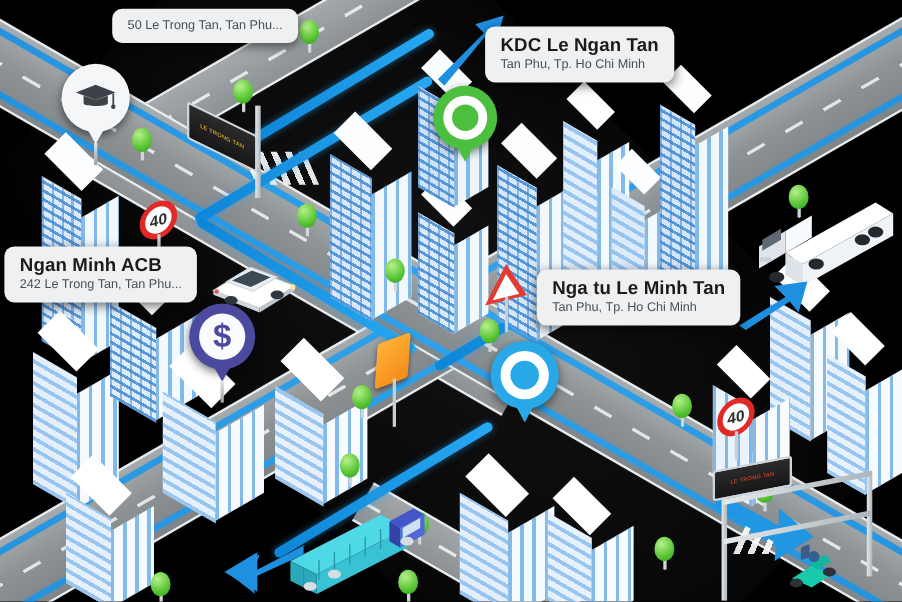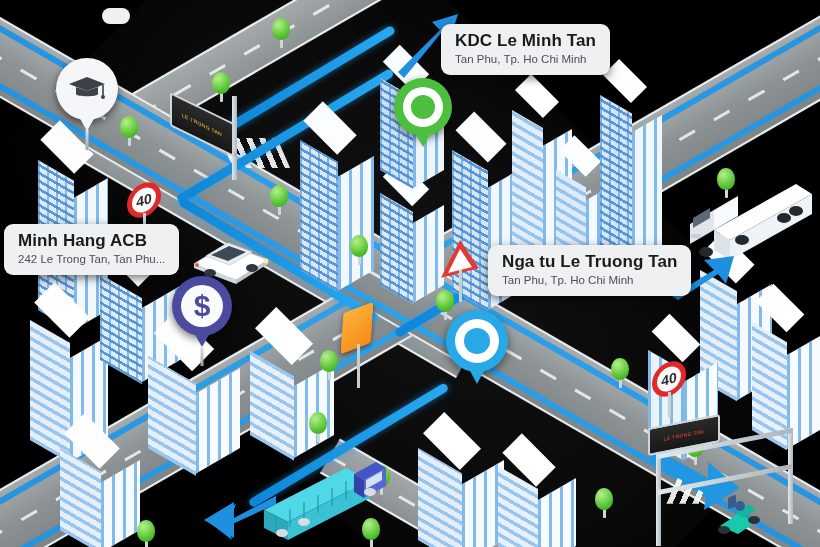--- a/index.html
+++ b/index.html
@@ -561,30 +561,31 @@
   <div class="pin" style="left:446px;top:310px;width:62px;height:88px;">
     <div class="head" style="width:62px;height:62px;background:#29a8e8;box-shadow:0 3px 9px rgba(0,0,0,.5);">
       <div style="width:44px;height:44px;border-radius:50%;background:#ffffff;display:flex;align-items:center;justify-content:center;">
         <div style="width:26px;height:26px;border-radius:50%;background:#29a8e8;"></div>
       </div>
     </div>
     <div class="tail" style="top:57px;border-top:17px solid #29a8e8;"></div>
   </div>
 
   <div class="card" style="left:102px;top:8px;">
+    <div class="t2">50 Le Trong Tan, Tan Phu...</div>
   </div>
 
   <div class="card" style="left:441px;top:24px;">
-    <div class="t1">KDC Le Minh Tan</div>
+    <div class="t1">KDC Le Ngan Tan</div>
     <div class="t2">Tan Phu, Tp. Ho Chi Minh</div>
   </div>
 
   <div class="card" style="left:4px;top:224px;">
-    <div class="t1">Minh Hang ACB</div>
+    <div class="t1">Ngan Minh ACB</div>
     <div class="t2">242 Le Trong Tan, Tan Phu...</div>
   </div>
 
   <div class="card" style="left:488px;top:245px;">
-    <div class="t1">Nga tu Le Truong Tan</div>
+    <div class="t1">Nga tu Le Minh Tan</div>
     <div class="t2">Tan Phu, Tp. Ho Chi Minh</div>
   </div>
 
 </div>
 
 </body></html>

